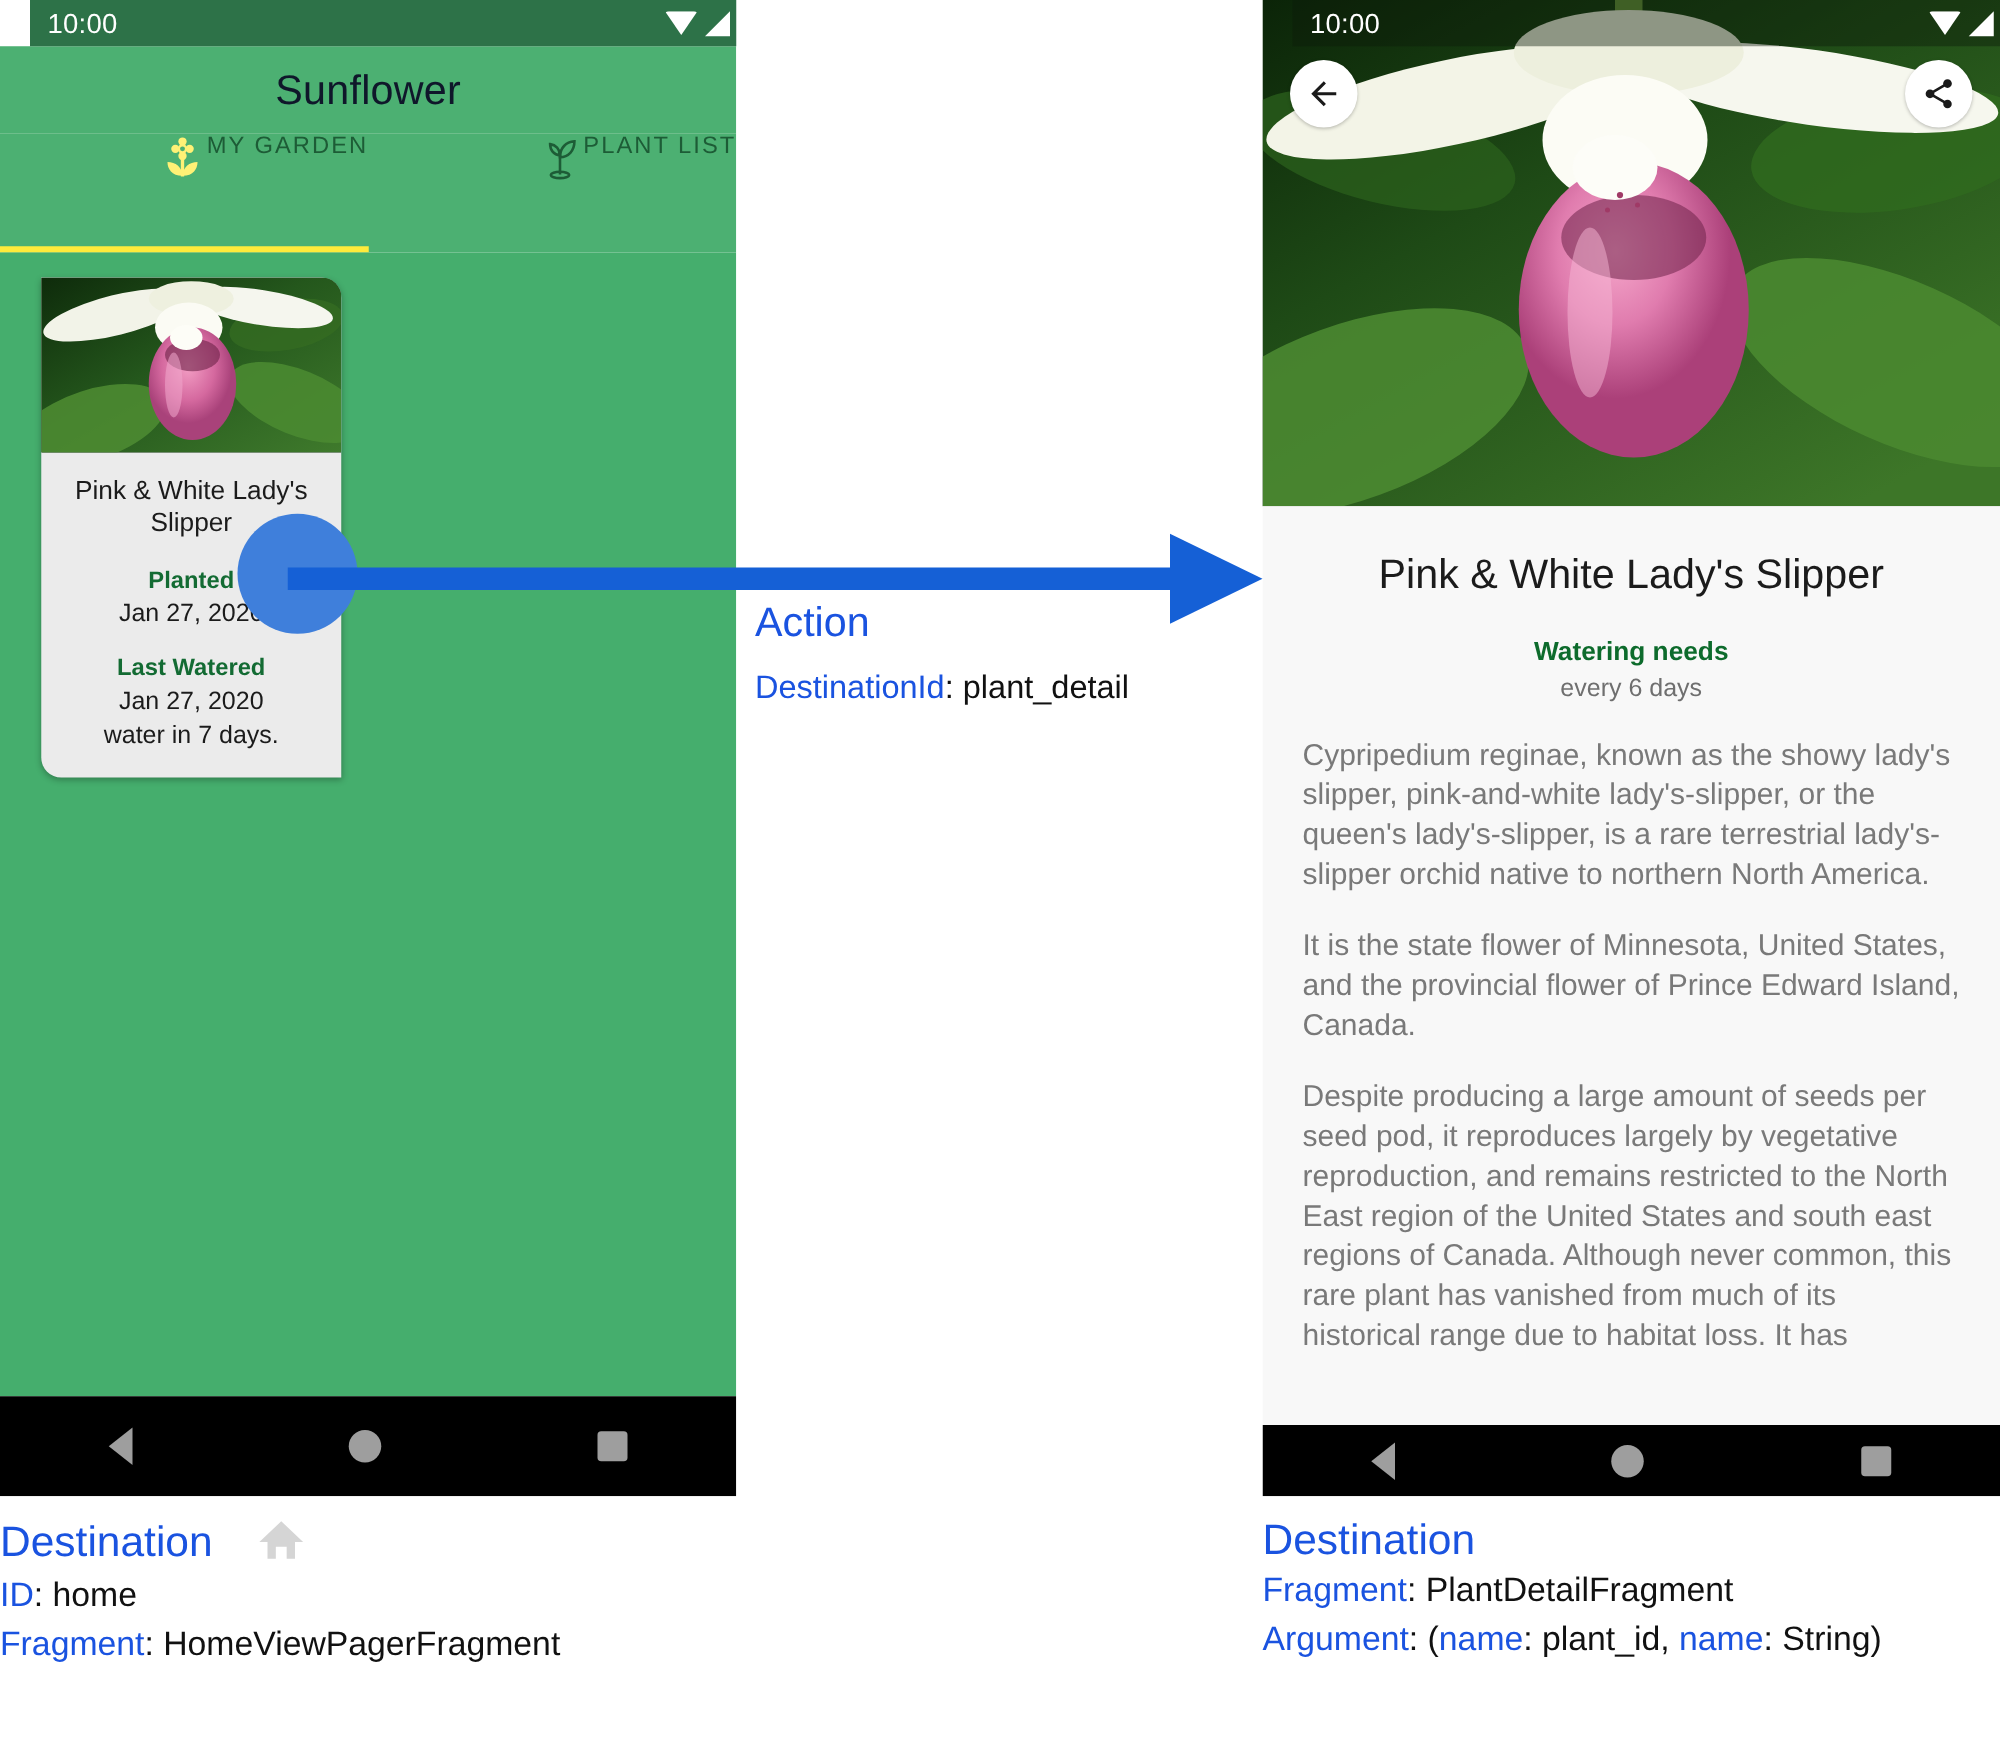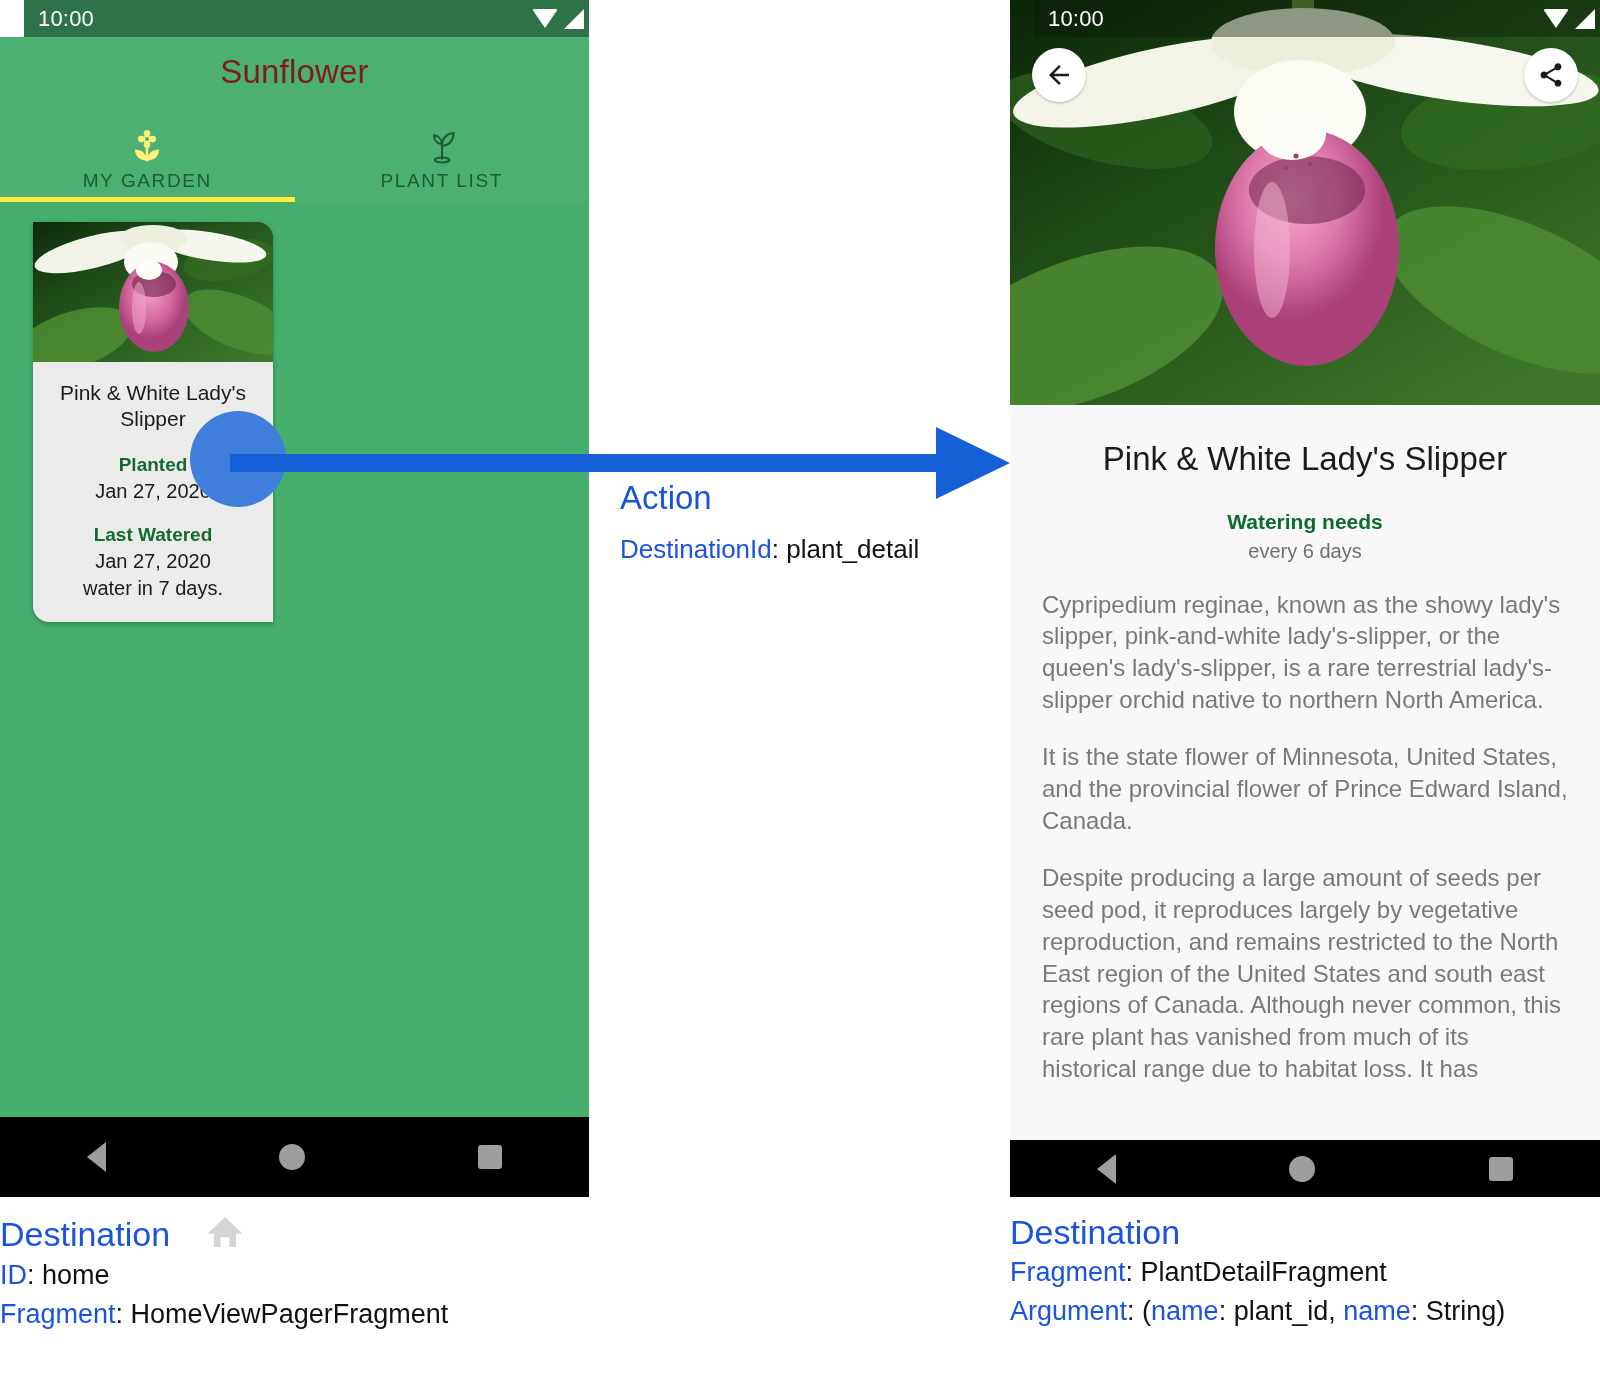--- a/index.html
+++ b/index.html
@@ -76,39 +76,38 @@
     position: absolute;
     left: 0; top: 37px;
     width: 100%;
     height: 70px;
     background: #4cb072;
     display: flex;
     align-items: center;
     justify-content: center;
   }
   .app-title {
-    color: #7f1d1d;
+    color: #0f172a;
     font-size: 33px;
     font-weight: 400;
     letter-spacing: 0.2px;
   }
 
   .tabs {
     position: absolute;
     left: 0; top: 107px;
     width: 100%;
     height: 95px;
     background: #4cb072;
     display: flex;
   }
   .tab {
     flex: 1 1 50%;
     display: flex;
-    flex-direction: column;
-    align-items: center;
+    flex-direction: row;
     justify-content: flex-end;
     position: relative;
     padding-bottom: 12px;
     box-sizing: border-box;
   }
   .tab-icon { height: 40px; display: flex; align-items: center; justify-content: center; margin-bottom: 4px; }
   .tab-label {
     font-size: 19px;
     letter-spacing: 1.6px;
     color: #1d5c36;
@@ -280,21 +279,21 @@
     top: 411px;
     width: 96px;
     height: 96px;
     border-radius: 50%;
     background: #3f7fdb;
     z-index: 39;
   }
 
   .action-block {
     position: absolute;
-    left: 620px;
+    left: 604px;
     top: 478px;
     width: 380px;
   }
   .action-heading {
     font-size: 33px;
     color: #1a53e0;
     line-height: 1.2;
     margin-bottom: 12px;
   }
   .kv-line {

